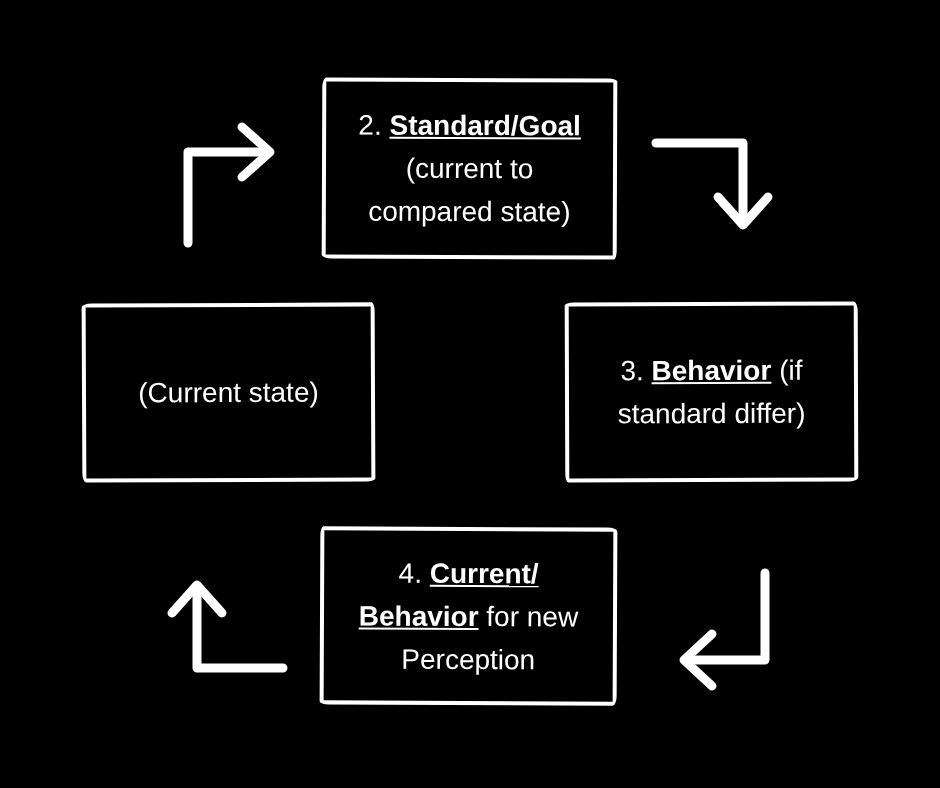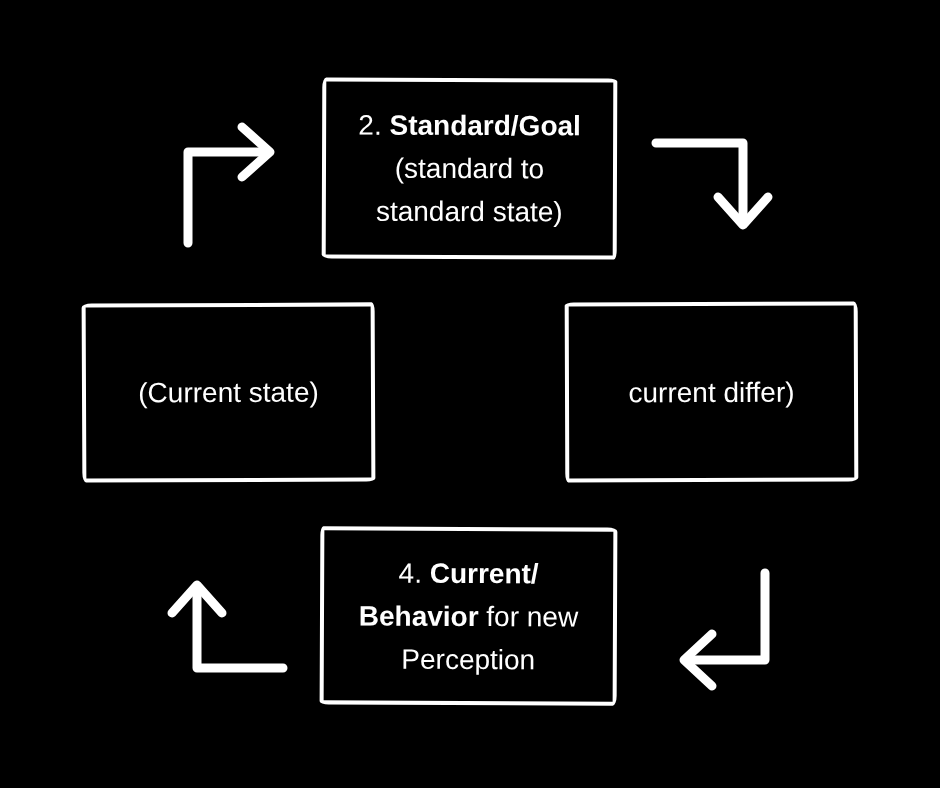--- a/index.html
+++ b/index.html
@@ -31,21 +31,21 @@
   }
   
   .box-1 { left: 82px;  top: 303px; width: 293px; height: 179px;
            border-radius: 10px 3px 9px 4px / 4px 9px 3px 10px; transform: rotate(-0.25deg); }
   .box-2 { left: 322px; top: 78px;  width: 295px; height: 181px;
            border-radius: 4px 9px 3px 10px / 10px 3px 9px 4px; transform: rotate(0.2deg); }
   .box-3 { left: 565px; top: 302px; width: 293px; height: 180px;
            border-radius: 9px 4px 10px 3px / 3px 10px 4px 9px; transform: rotate(-0.2deg); }
   .box-4 { left: 320px; top: 527px; width: 297px; height: 178px;
            border-radius: 3px 10px 4px 9px / 9px 4px 10px 3px; transform: rotate(0.25deg); }
-  .b { font-weight: 700; }
+  .b { font-weight: 700; text-decoration: underline; }
   .line { white-space: pre; }
   .arrow {
     position: absolute;
     overflow: visible;
   }
   .arrow path {
     fill: none;
     stroke: #ffffff;
     stroke-width: 9;
     stroke-linecap: round;
@@ -60,26 +60,27 @@
 <body>
 
 <div id="canvas">
 
   <div class="box box-1">
     <div class="line"><span>(Current state)</span></div>
   </div>
 
   <div class="box box-2">
     <div class="line"><span>2. </span><span class="b">Standard/Goal</span></div>
-    <div class="line"><span>(standard to</span></div>
-    <div class="line"><span>standard state)</span></div>
+    <div class="line"><span>(current to</span></div>
+    <div class="line"><span>compared state)</span></div>
   </div>
 
   <div class="box box-3">
-    <div class="line"><span>current differ)</span></div>
+    <div class="line"><span>3. </span><span class="b">Behavior</span><span> (if</span></div>
+    <div class="line"><span>standard differ)</span></div>
   </div>
 
   <div class="box box-4">
     <div class="line"><span>4. </span><span class="b">Current/</span></div>
     <div class="line"><span class="b">Behavior</span><span> for new</span></div>
     <div class="line"><span>Perception</span></div>
   </div>
 
   <svg class="arrow arrow-1" width="125" height="140" viewBox="0 0 125 140">
     <path d="M 28 128 L 28 37 L 108 37"></path>

